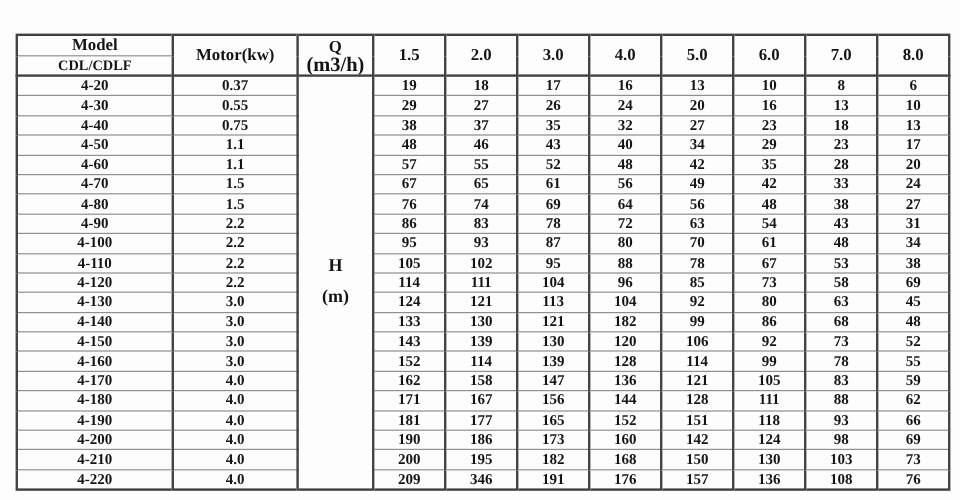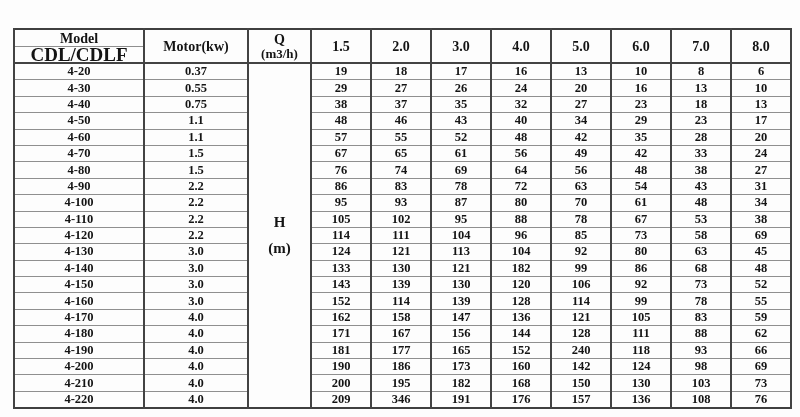--- a/index.html
+++ b/index.html
@@ -41,23 +41,23 @@
   thead th {
     font-size: 14px;
     line-height: 15px;
     border-bottom: 2px solid #434343;
   }
   thead tr.hr1 th.model-top {
     border-bottom: 1px solid #8f8f8f;
     height: 16px;
   }
   thead tr.hr1 th { height: 16px; }
-  thead tr.hr2 th { height: 15px; font-size: 19px; }
+  thead tr.hr2 th { height: 15px; font-size: 12px; }
   th.q-header { font-size: 14px; line-height: 14px; }
-  th.q-header .q-line2 { font-size: 13px; line-height: 13px; }
+  th.q-header .q-line2 { font-size: 17px; line-height: 13px; }
   tbody td {
     font-size: 12.5px;
     line-height: 15px;
     height: 15.4px;
   }
   td.q-body-cell {
     vertical-align: middle;
     font-size: 15px;
   }
   td.q-body-cell .h-sym { margin-bottom: 11px; }
@@ -311,21 +311,21 @@
           <td class="head-cell">88</td>
           <td class="head-cell">62</td>
         </tr>
         <tr>
           <td class="model-cell">4-190</td>
           <td class="motor-cell">4.0</td>
           <td class="head-cell">181</td>
           <td class="head-cell">177</td>
           <td class="head-cell">165</td>
           <td class="head-cell">152</td>
-          <td class="head-cell">240</td>
+          <td class="head-cell">151</td>
           <td class="head-cell">118</td>
           <td class="head-cell">93</td>
           <td class="head-cell">66</td>
         </tr>
         <tr>
           <td class="model-cell">4-200</td>
           <td class="motor-cell">4.0</td>
           <td class="head-cell">190</td>
           <td class="head-cell">186</td>
           <td class="head-cell">173</td>

